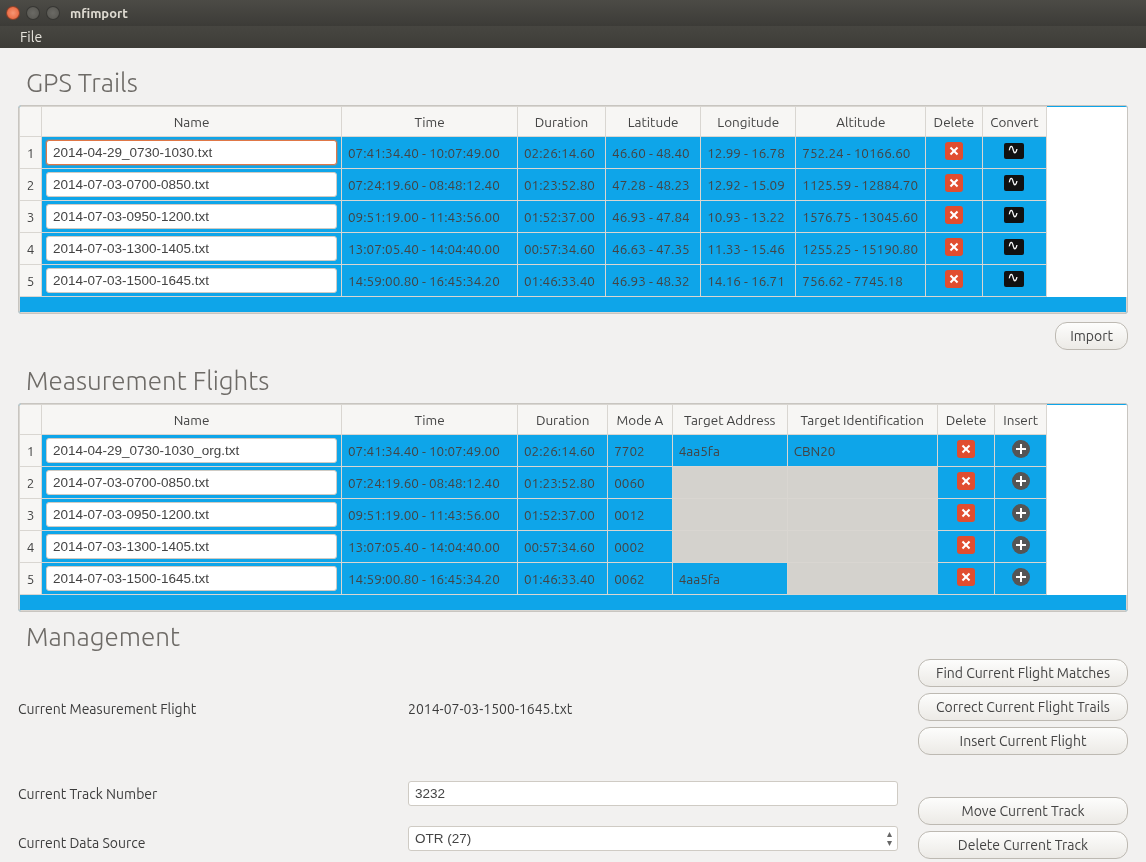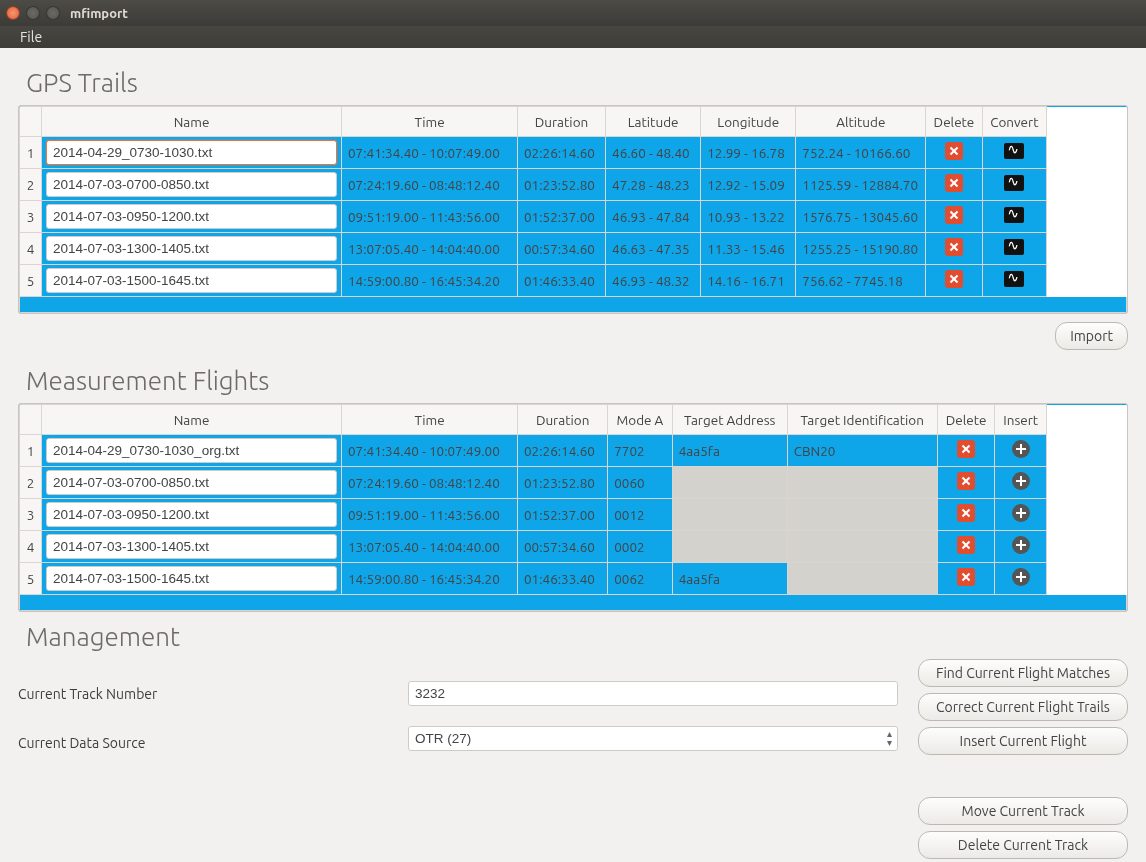--- a/index.html
+++ b/index.html
@@ -296,20 +296,24 @@
             <td colspan="10" style="border-top:none"></td>
           </tr>
     </tbody>
       </table>
   </div>
 
   <h2>Management</h2>
 
   <div style="display:flex; gap:20px; align-items:flex-start;">
     <div style="flex:1;">
+      <div style="display:flex; align-items:center; height:100px;">
+        <div style="width:390px" class="lbl">Current Measurement Flight</div>
+        <div class="val">2014-07-03-1500-1645.txt</div>
+      </div>
       <div style="display:flex; align-items:center; margin-top:22px;">
         <div style="width:390px" class="lbl">Current Track Number</div>
         <input class="txtbox bigfield" value="3232" style="">
       </div>
       <div style="display:flex; align-items:flex-end; margin-top:20px;">
         <div style="width:390px" class="lbl">Current Data Source</div>
         <div class="selectwrap">
           <input class="txtbox bigfield" value="OTR (27)" style="">
           <div class="spin">▴<br>▾</div>
         </div>

